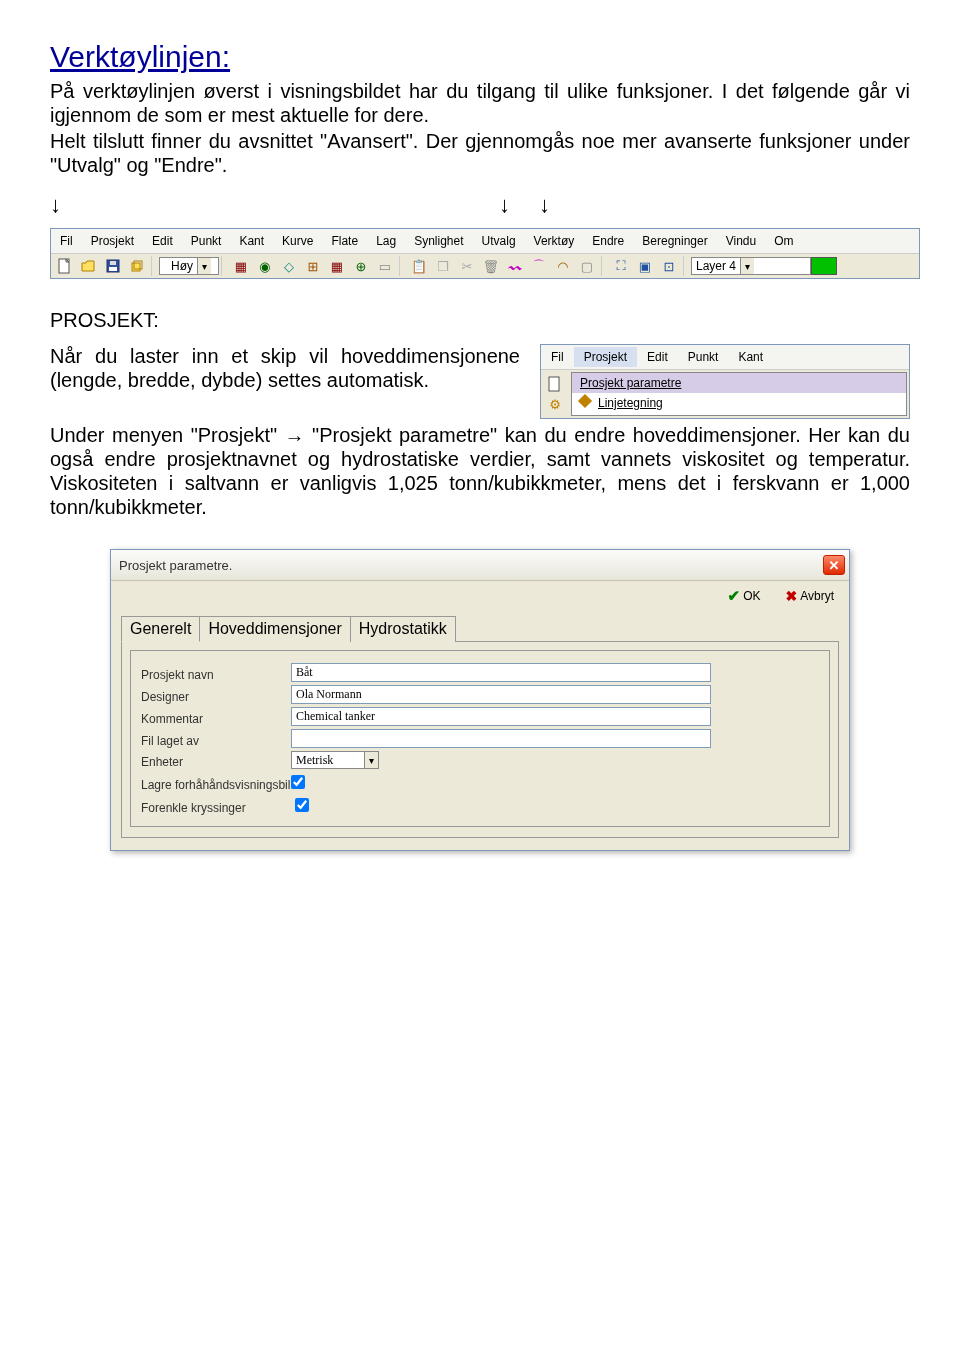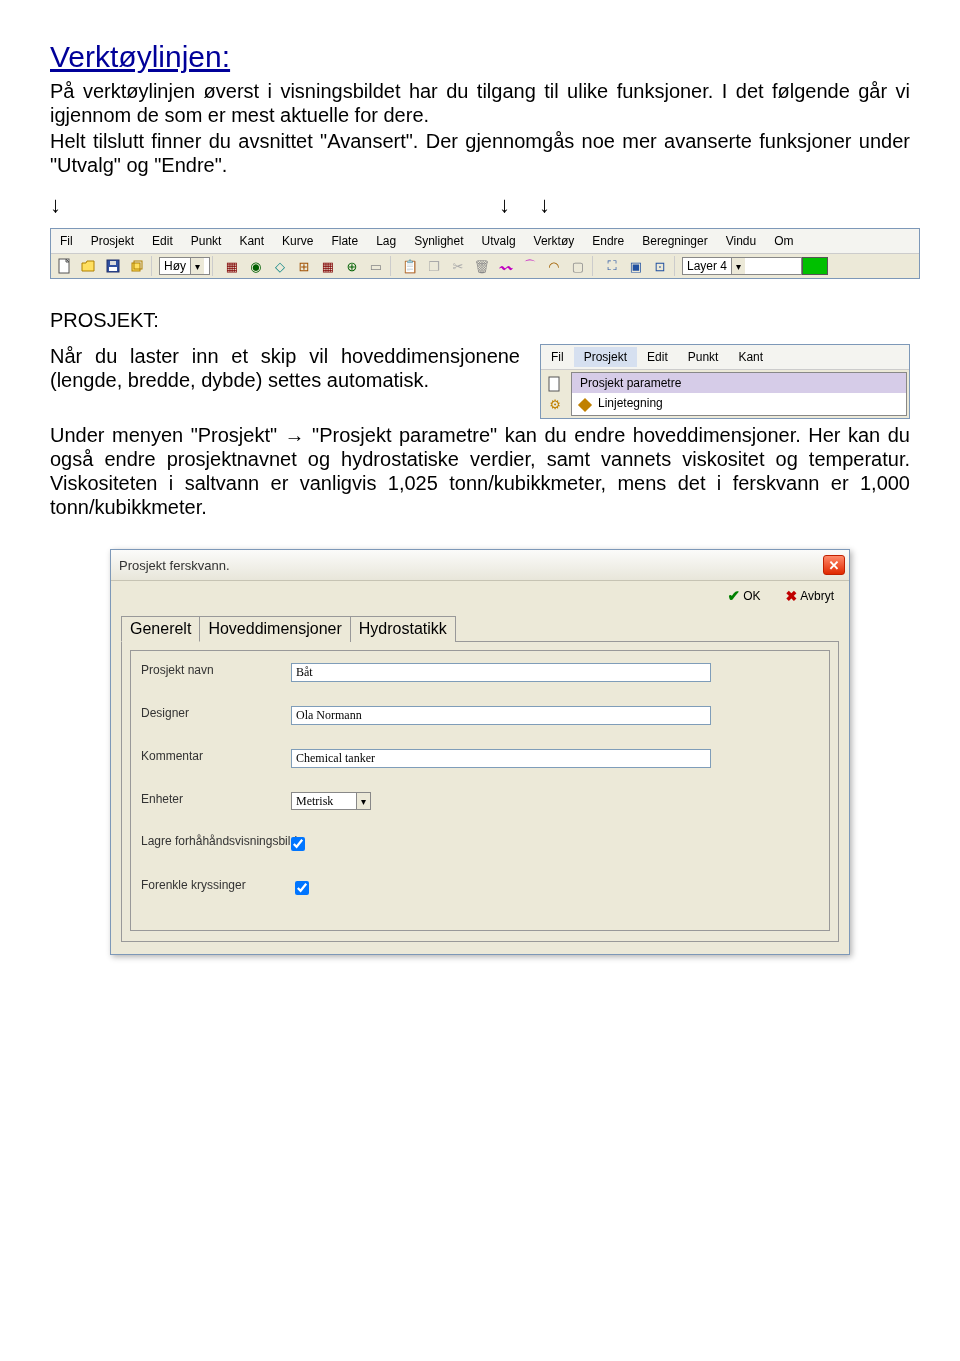--- a/index.html
+++ b/index.html
@@ -112,23 +112,24 @@
   .mini-menu .mitem2 { padding: 3px 10px; }
   .mini-menu .mitem2.sel { background:#D6E0F0; }
   .mini-menu .dropdown {
     background:#fff;
     border:1px solid #888;
     margin:2px;
     position:relative;
   }
   .mini-menu .ditem {
     display:flex;
-    align-items:flex-end;
+    align-items:flex-start;
     padding:3px 8px;
     gap:8px;
+    text-decoration:underline;
   }
   .mini-menu .ditem.sel { background:#D6CCE8; }
   .mini-menu .diamond {
     width:10px;height:10px;background:#C08000;transform:rotate(45deg);
   }
   .mini-menu .iconrow {
     display:flex;
     padding:2px;
     border-top:1px solid #ccc;
     align-items:center;
@@ -192,31 +193,31 @@
     border:1px solid #999;
     background:#ECE9D8;
     padding:8px 0 5px 0;
   }
   .dialog .inner {
     margin: 0 8px 5px 8px;
     border:1px solid #999;
     padding: 12px 10px 8px 10px;
     background:#ECE9D8;
   }
-  .frow { display:flex;align-items:flex-start;margin-bottom:24px;}
+  .frow { display:flex;align-items:flex-end;margin-bottom:3px;}
   .frow .flabel { width:150px; font-size:12px; color:#333;}
   .frow input[type="text"] {
     width: 420px;
     height: 19px;
     border:1px solid #7F9DB9;
     font-family:Tahoma;font-size:12px;
     padding:1px 4px;
     background:#fff;
   }
-  .frow .unit-combo input[type="text"]{ width:64px;}
+  .frow .unit-combo input[type="text"]{ width:72px;}
   .frow input[type="checkbox"] { width:14px;height:14px;}
   .frow .swatch { width:46px;height:22px;background:#C3006B;display:inline-block;margin-left:15px;}
 </style>
 </head>
 <body>
 
 <div class="title">Verktøylinjen:</div>
 <div class="para">På verktøylinjen øverst i visningsbildet har du tilgang til ulike funksjoner. I det følgende går vi igjennom de som er mest aktuelle for dere.</div>
 <div class="para">Helt tilslutt finner du avsnittet "Avansert". Der gjennomgås noe mer avanserte funksjoner under "Utvalg" og "Endre".</div>
 <div class="arrows">
@@ -260,21 +261,21 @@
           <rect x="4" y="2" width="6" height="4" fill="#ddd"></rect>
         </svg>
       </span>
     <span class="tbicon ic">
         <svg width="14" height="14">
           <rect x="2" y="4" width="8" height="8" fill="#FFE060" stroke="#B08000"></rect>
           <rect x="4" y="2" width="8" height="8" fill="none" stroke="#B08000"></rect>
         </svg>
       </span>
     <span class="sep"></span>
-    <span class="combo" style="width:51px;">
+    <span class="combo" style="width:60px;justify-content:center;">
       <span class="cval">Høy</span>
       <span class="carrow">▾</span>
     </span>
     <span class="sep"></span>
     <span class="tbicon" style="color:#800000;">▦</span>
     <span class="tbicon" style="color:#006000;">◉</span>
     <span class="tbicon" style="color:#008080;">◇</span>
     <span class="tbicon" style="color:#A05000;">⊞</span>
     <span class="tbicon" style="color:#800000;">▦</span>
     <span class="tbicon" style="color:#006000;">⊕</span>
@@ -334,21 +335,21 @@
         </div>
       </div>
     </div>
   </div>
 </div>
 
 <div class="para" style="margin-top:4px;">Under menyen "Prosjekt" → "Prosjekt parametre" kan du endre hoveddimensjoner. Her kan du også endre prosjektnavnet og hydrostatiske verdier, samt vannets viskositet og temperatur. Viskositeten i saltvann er vanligvis 1,025 tonn/kubikkmeter, mens det i ferskvann er 1,000 tonn/kubikkmeter.</div>
 
 <div class="dialog">
   <div class="titlebar">
-    <span class="ttext">Prosjekt ferskvann.</span>
+    <span class="ttext">Prosjekt parametre.</span>
     <span class="closex">✕</span>
   </div>
   <div class="btnrow">
     <span class="dbtn">
         <span class="ok">✔</span>
         <span>OK</span>
       </span>
     <span class="dbtn">
         <span class="no">✖</span>
         <span>Avbryt</span>
@@ -365,20 +366,24 @@
         <span class="flabel">Prosjekt navn</span>
         <input type="text" value="Båt" style="">
       </div>
       <div class="frow">
         <span class="flabel">Designer</span>
         <input type="text" value="Ola Normann" style="">
       </div>
       <div class="frow">
         <span class="flabel">Kommentar</span>
         <input type="text" value="Chemical tanker" style="">
+      </div>
+      <div class="frow">
+        <span class="flabel">Fil laget av</span>
+        <input type="text" value="" style="">
       </div>
       <div class="frow">
         <span class="flabel">Enheter</span>
         <span class="combo unit-combo">
           <input type="text" style="border: none; height: 16px;" value="Metrisk">
           <span class="carrow">▾</span>
         </span>
       </div>
       <div class="frow">
         <span class="flabel" style="width:210px;">Lagre forhåhåndsvisningsbilde</span>

